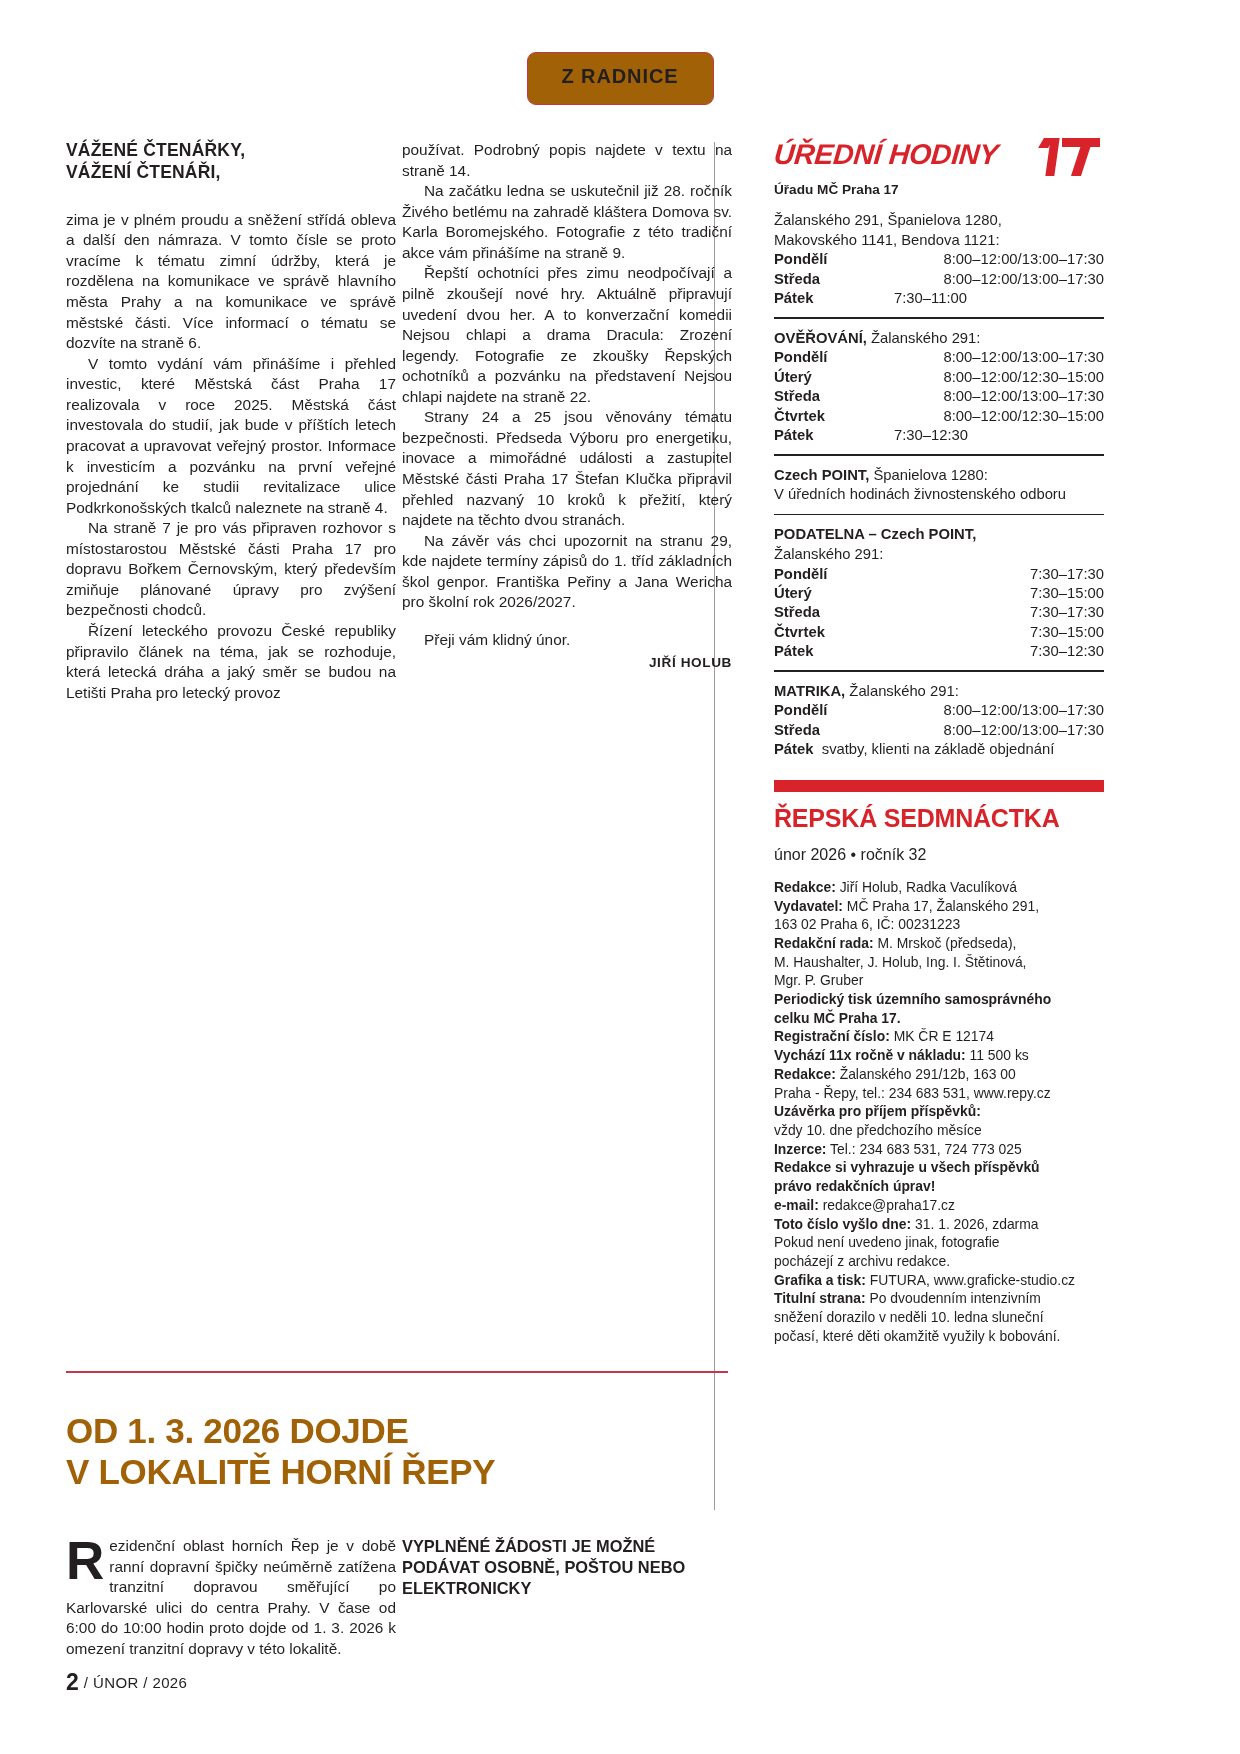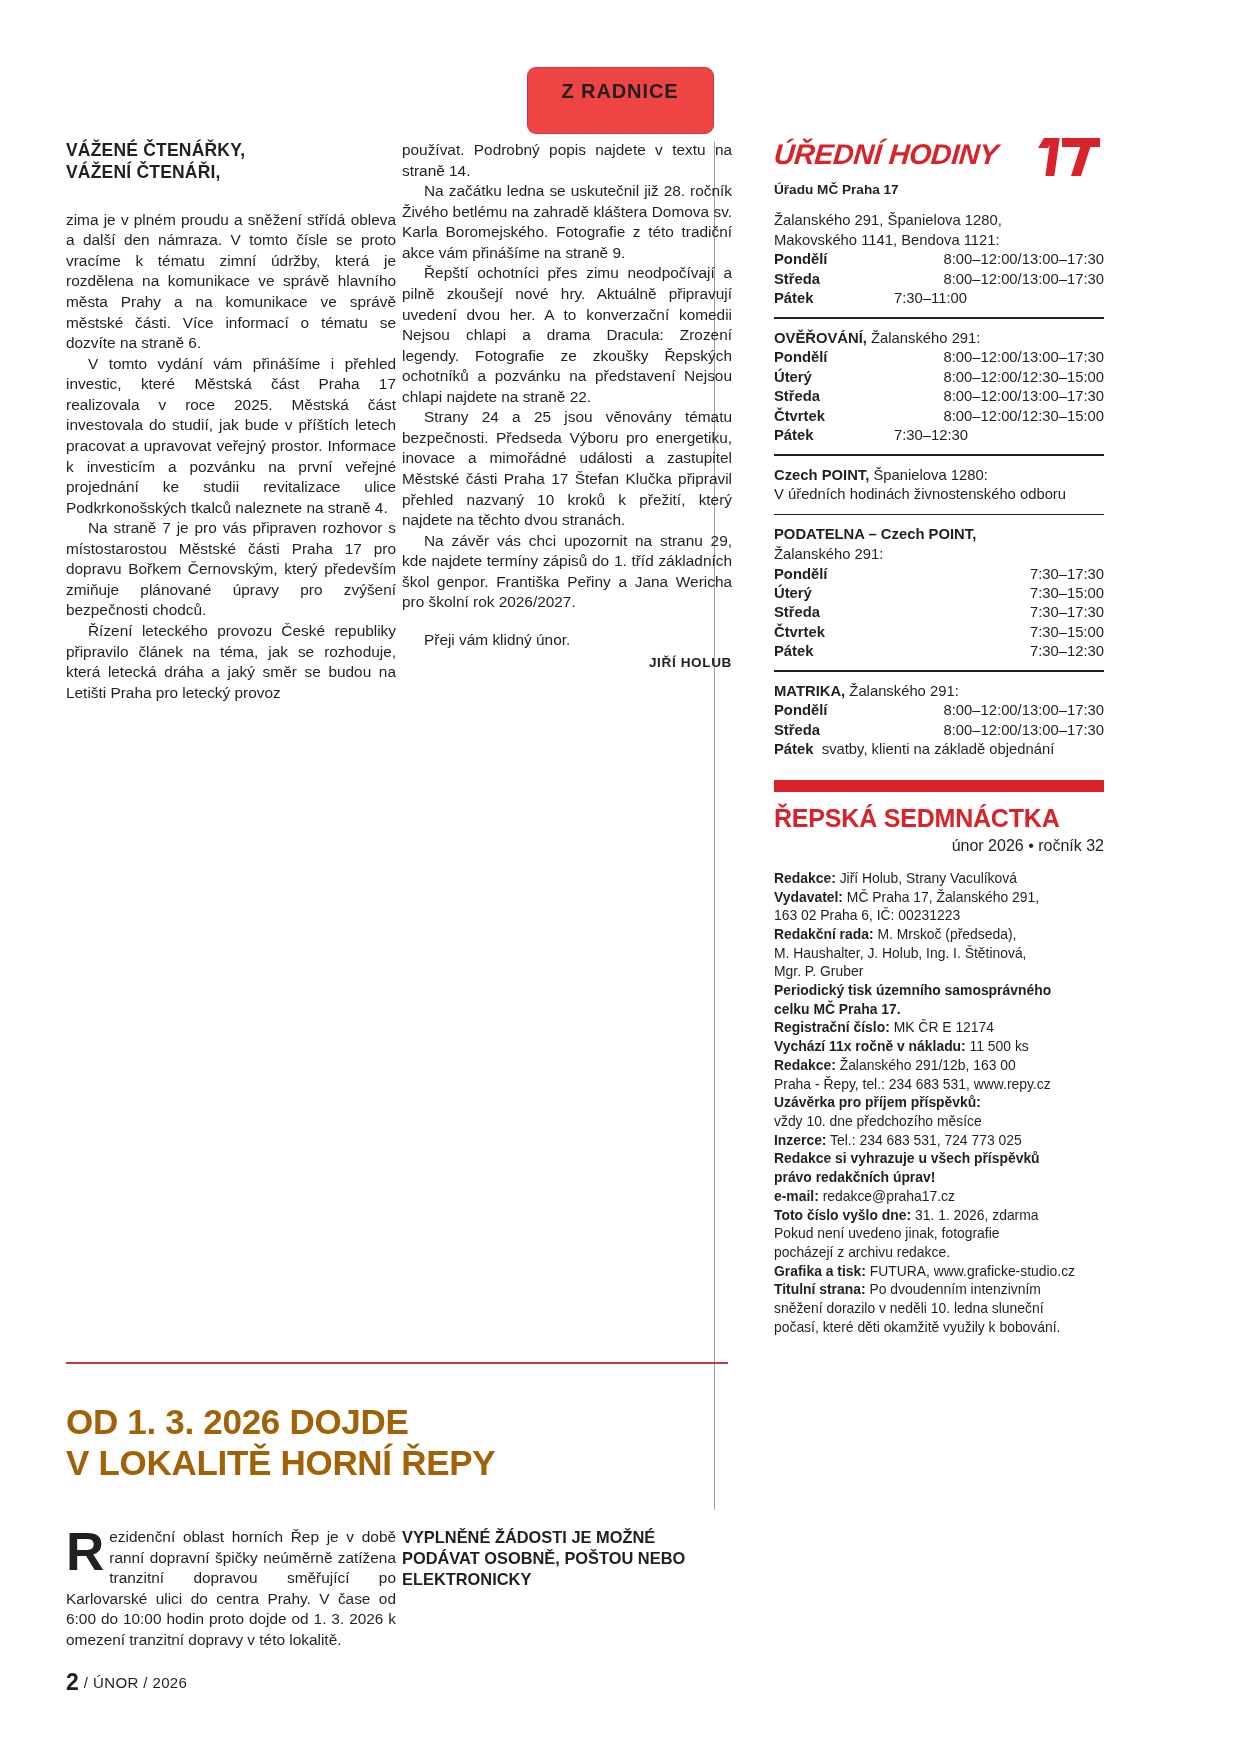--- a/index.html
+++ b/index.html
@@ -16,27 +16,26 @@
 
   
   .top-badge-wrap {
     position: absolute;
     top: 52px; left: 0; right: 0;
     display: flex; justify-content: center;
   }
   .top-badge {
     border: 1.6px solid #c4384a;
     border-radius: 9px;
-    padding: 12px 34px 30px;
+    padding: 12px 34px 16px;
     font-size: 20px;
     font-weight: bold;
     letter-spacing: 0.9px;
     color: #231f20;
-    background: #ef4444;
-    margin-top: 15px;
+    background: #a16207;
   }
 
   
   .page {
     position: absolute;
     left: 66px; top: 140px;
     width: 1108px;
   }
   .cols {
     display: flex;
@@ -195,21 +194,21 @@
     margin-top: 16px;
   }
 
   .red-bar {
     height: 12px; background: #d8232a; margin: 20px 0 14px 0;
   }
   .rs-title {
     font-size: 25px; font-weight: bold; color: #d8232a;
     letter-spacing: -0.2px; line-height: 1;
   }
-  .rs-sub { font-size: 16px; margin-top: 6px; text-align: right; }
+  .rs-sub { font-size: 16px; margin-top: 15px; }
   .imprint { font-size: 13.9px; line-height: 1.345; margin-top: 14px; }
   .imprint div { margin: 0; }
 
   
   .footer {
     position: absolute;
     left: 66px; bottom: 58px;
     font-size: 15px;
     letter-spacing: .4px;
   }
@@ -361,21 +360,21 @@
       </tbody>
         </table>
       <div class="sect-title"><b>Pátek</b>&nbsp;&nbsp;<span>svatby, klienti na základě objednání</span></div>
 
 
       <div class="red-bar"></div>
       <div class="rs-title">ŘEPSKÁ SEDMNÁCTKA</div>
       <div class="rs-sub">únor 2026 • ročník 32</div>
 
       <div class="imprint">
-        <div><b>Redakce:</b><span> Jiří Holub, Strany Vaculíková</span></div>
+        <div><b>Redakce:</b><span> Jiří Holub, Radka Vaculíková</span></div>
         <div><b>Vydavatel:</b><span> MČ Praha 17, Žalanského 291,</span></div>
         <div><b></b><span>163 02 Praha 6, IČ: 00231223</span></div>
         <div><b>Redakční rada:</b><span> M. Mrskoč (předseda),</span></div>
         <div><b></b><span>M. Haushalter, J. Holub, Ing. I. Štětinová,</span></div>
         <div><b></b><span>Mgr. P. Gruber</span></div>
         <div><b>Periodický tisk územního samosprávného</b><span></span></div>
         <div><b>celku MČ Praha 17.</b><span></span></div>
         <div><b>Registrační číslo:</b><span> MK ČR E 12174</span></div>
         <div><b>Vychází 11x ročně v nákladu:</b><span> 11 500 ks</span></div>
         <div><b>Redakce:</b><span> Žalanského 291/12b, 163 00</span></div>

